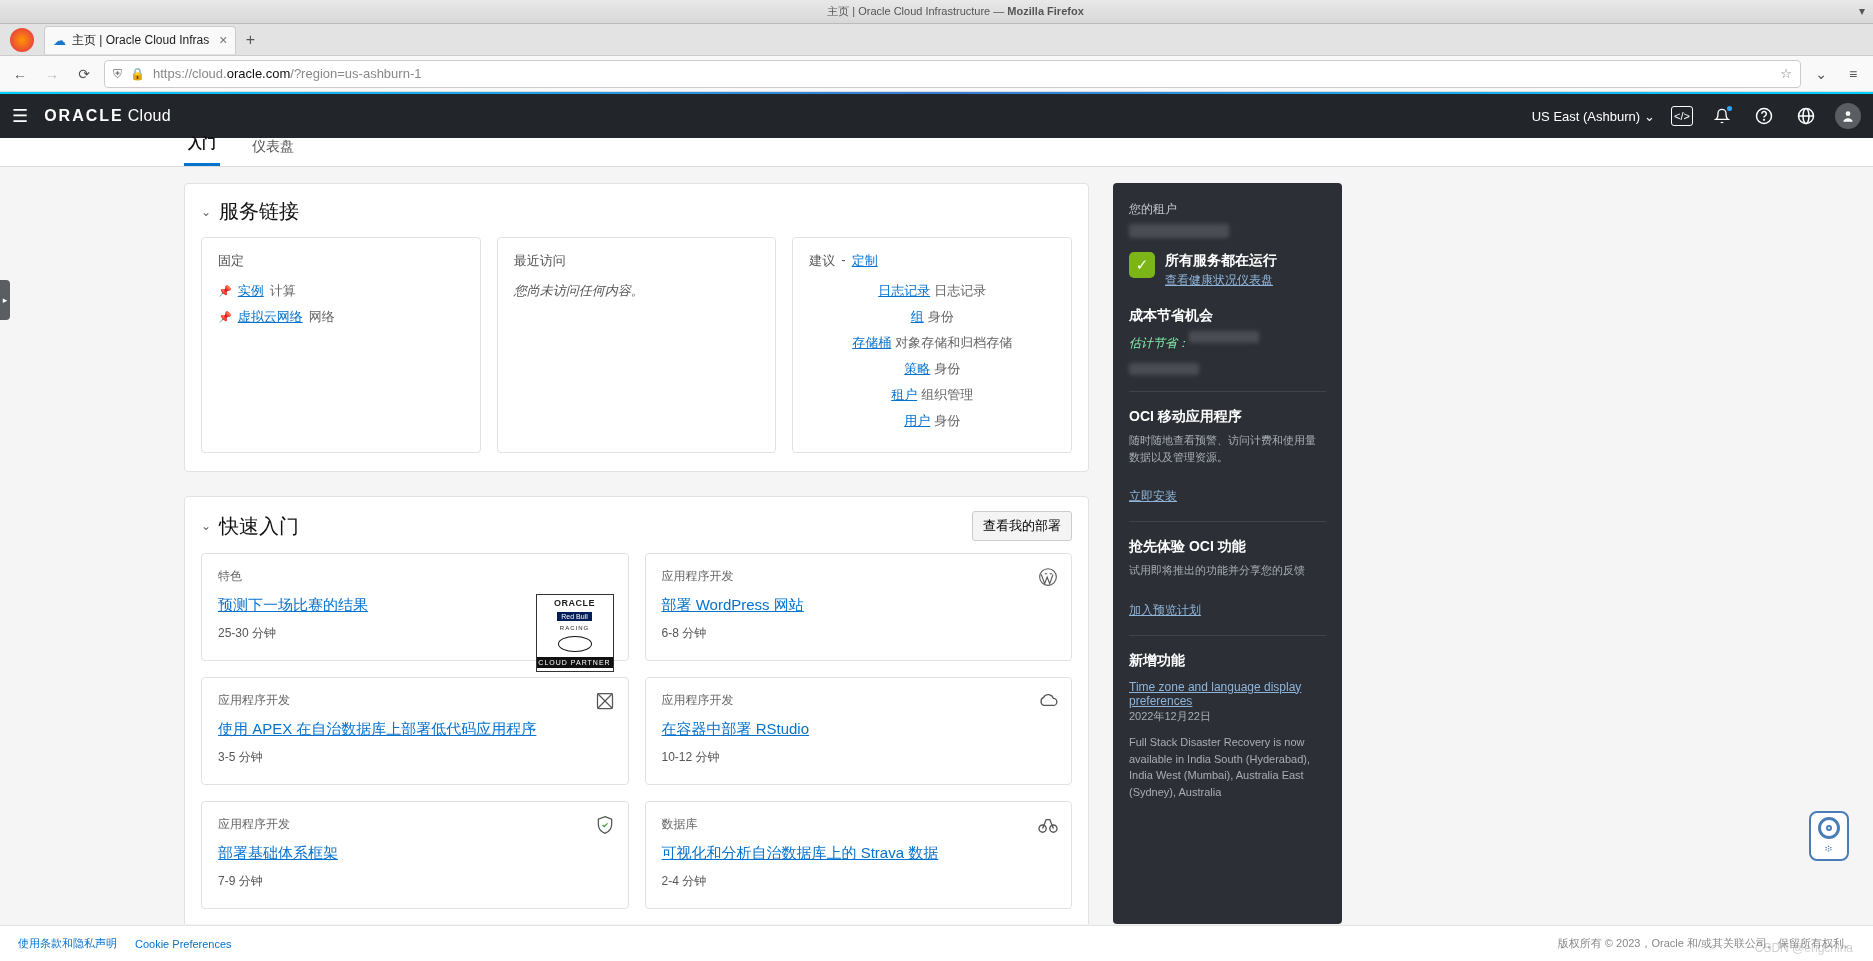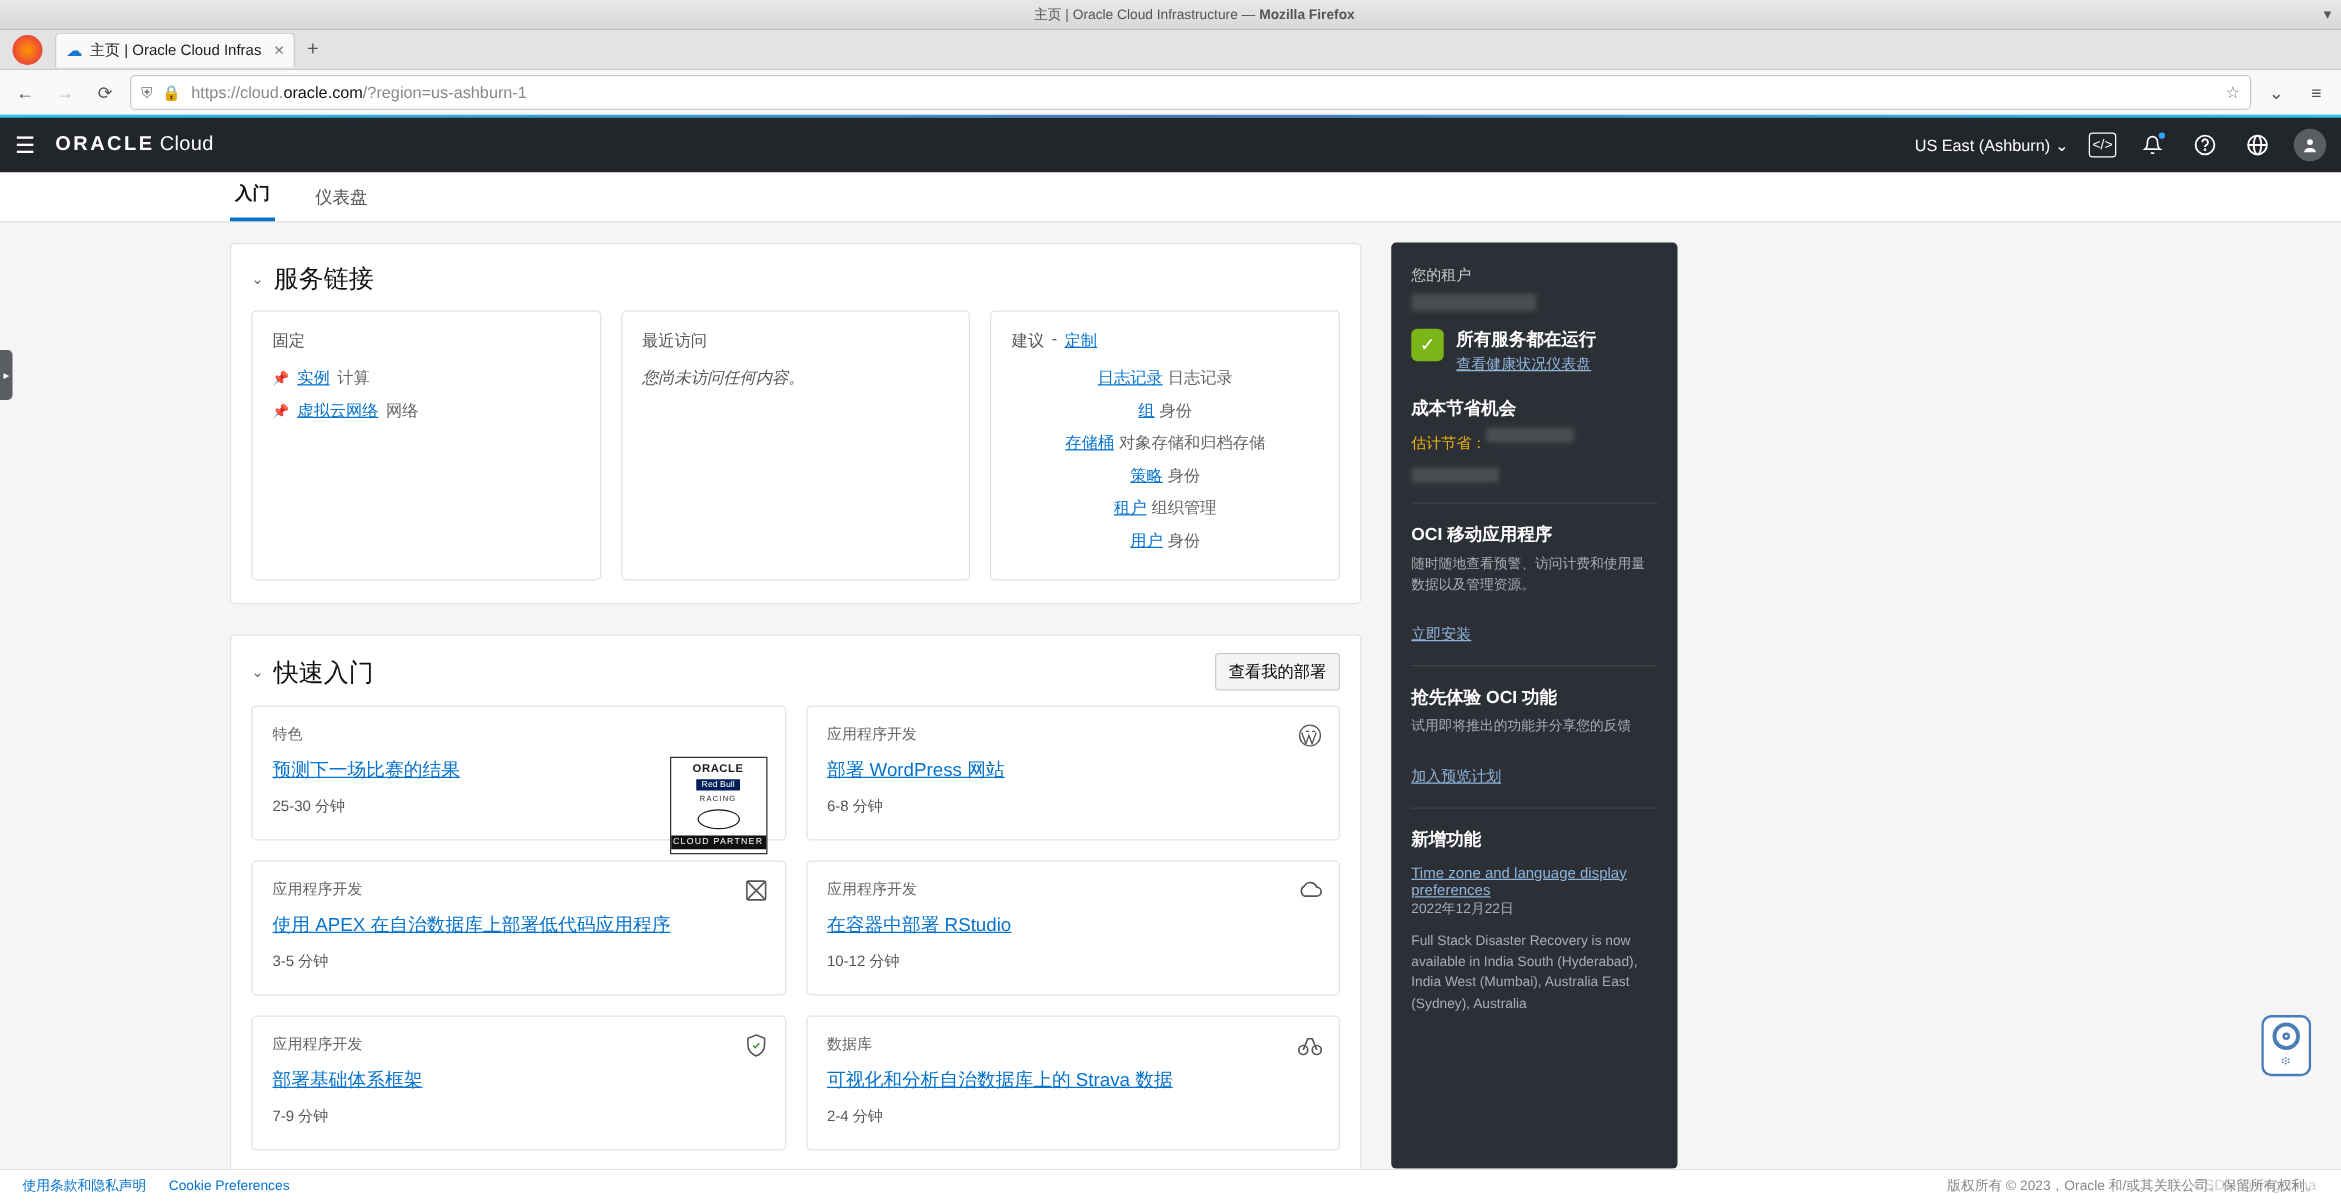--- a/index.html
+++ b/index.html
@@ -35,21 +35,21 @@
 .oracle-logo .c { font-weight: 300; }
 .search-box { flex: 0 0 620px; height: 30px; background: #3a3d42; border: none; border-radius: 3px; padding: 0 10px; color: #ccc; font-size: 13px; }
 .hdr-spacer { flex: 1; }
 .region { color: #fff; font-size: 13px; display: flex; align-items: center; gap: 4px; }
 .hdr-icon { width: 26px; height: 26px; display: flex; align-items: center; justify-content: center; color: #fff; font-size: 15px; position: relative; }
 .hdr-icon.bell::after { content:''; position:absolute; top:3px; right:3px; width:5px; height:5px; background:#2ea6ff; border-radius:50%; }
 .hdr-icon.dev { border: 1px solid #fff; border-radius: 3px; font-size: 11px; width: 22px; height: 20px; }
 .hdr-icon.avatar { background: #5a5d62; border-radius: 50%; }
 
 
-.page-tabs { height: 40px; background: #fff; border-bottom: 1px solid #ddd; display: flex; align-items: flex-end; padding-left: 184px; gap: 28px; }
+.page-tabs { height: 29px; background: #fff; border-bottom: 1px solid #ddd; display: flex; align-items: flex-end; padding-left: 184px; gap: 28px; }
 .page-tab { padding: 10px 4px; font-size: 14px; color: #555; cursor: pointer; }
 .page-tab.active { color: #111; font-weight: 600; border-bottom: 3px solid #0572ce; }
 
 
 .page-body { display: flex; padding: 16px 0 0 184px; gap: 24px; height: calc(961px - 24px - 32px - 36px - 2px - 44px - 40px - 26px); overflow: hidden; }
 .left-col { width: 905px; display: flex; flex-direction: column; gap: 24px; overflow-y: auto; }
 .right-col { width: 229px; }
 
 .section { background: #fff; border: 1px solid #e2e2e2; border-radius: 4px; padding: 14px 16px 18px; }
 .section-header { display: flex; align-items: center; gap: 8px; margin-bottom: 12px; }
@@ -86,27 +86,27 @@
 .right-panel { background: #2c3036; color: #dcdfe3; border-radius: 4px; padding: 18px 16px; font-size: 12px; height: 100%; overflow:hidden; }
 .rp-label { color: #c4c8cd; font-size: 12px; margin-bottom: 6px; }
 .blur-box { background: #4a4e54; height: 14px; border-radius: 2px; filter: blur(2px); margin-bottom: 14px; }
 .blur-box.wide { width: 100px; }
 .blur-box.short { width: 70px; height:12px; display:inline-block; vertical-align:middle; }
 .status-row { display: flex; gap: 10px; align-items: flex-start; margin-bottom: 18px; }
 .status-badge { width: 26px; height: 26px; background: #7cb518; border-radius: 5px; display:flex; align-items:center; justify-content:center; color:#fff; font-size:15px; flex-shrink:0; }
 .status-row .st-title { color:#fff; font-size:14px; font-weight:600; margin-bottom:2px; }
 .status-row .st-sub { color:#8fb4d9; font-size:12px; text-decoration:underline; }
 .rp-section-title { color:#fff; font-size:14px; font-weight:600; margin: 6px 0 6px; }
-.rp-line { font-size: 12px; color: #eab308; margin-bottom: 4px; }
+.rp-line { font-size: 12px; color: #86efac; margin-bottom: 4px; font-style: italic; }
 .rp-link { color: #8fb4d9; font-size: 12px; text-decoration: underline; display:inline-block; margin-top: 23px; }
 .rp-hr { border: none; border-top: 1px solid #3f434a; margin: 16px 0; }
 .rp-small { font-size: 11px; color: #a8adb4; line-height: 1.5; }
 
 
-.footer { position: fixed; bottom: 0; left: 0; right: 0; height: 26px; background: #fff; border-top: 1px solid #e2e2e2; display: flex; align-items: center; padding: 0 18px; font-size: 11px; gap: 18px; }
+.footer { position: fixed; bottom: 0; left: 0; right: 0; height: 36px; background: #fff; border-top: 1px solid #e2e2e2; display: flex; align-items: center; padding: 0 18px; font-size: 11px; gap: 18px; }
 .footer a { color: #0572ce; }
 .footer .spacer { flex: 1; }
 .footer .copy { color: #888; }
 .watermark { position: fixed; bottom: 6px; right: 20px; color: rgba(120,120,120,0.35); font-size: 12px; pointer-events:none; }
 
 
 .float-help { position: fixed; right: 24px; bottom: 100px; border: 2px solid #4a7db8; border-radius: 8px; width: 40px; padding: 4px 0; background:#fff; display:flex; flex-direction:column; align-items:center; gap:4px; }
 .float-help .life { width:22px; height:22px; border:3px solid #4a7db8; border-radius:50%; position:relative; }
 .float-help .life::after { content:''; position:absolute; inset:5px; border:2px solid #4a7db8; border-radius:50%; }
 .float-help .dots { color:#4a7db8; font-size:10px; letter-spacing:1px; }

